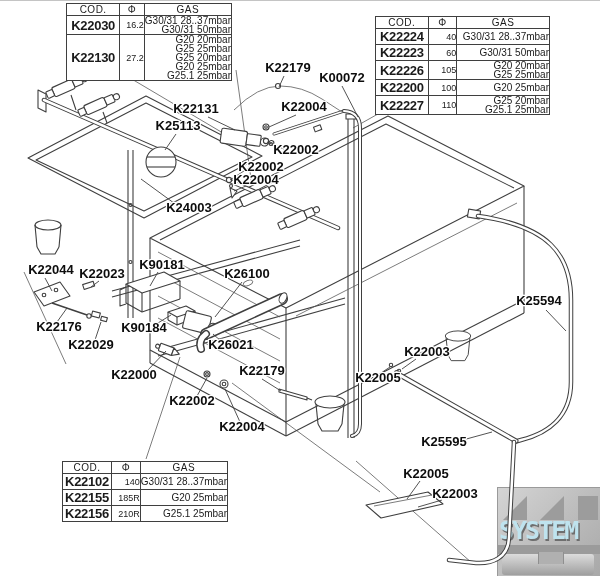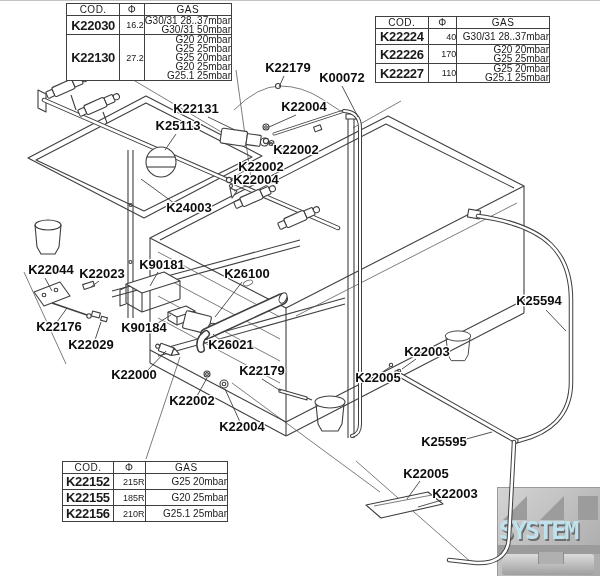--- a/index.html
+++ b/index.html
@@ -363,25 +363,39 @@
       <th>GAS</th>
     </tr>
     <tr>
       <td class="code">K22224</td>
       <td class="phi">40</td>
       <td class="gas">
         <div>G30/31 28..37mbar</div>
       </td>
     </tr>
     <tr>
+      <td class="code">K22223</td>
+      <td class="phi">60</td>
+      <td class="gas">
+        <div>G30/31 50mbar</div>
+      </td>
+    </tr>
+    <tr>
       <td class="code">K22226</td>
-      <td class="phi">170</td>
+      <td class="phi">105</td>
       <td class="gas">
         <div>G20 20mbar</div>
         <div>G25 25mbar</div>
+      </td>
+    </tr>
+    <tr>
+      <td class="code">K22200</td>
+      <td class="phi">100</td>
+      <td class="gas">
+        <div>G20 25mbar</div>
       </td>
     </tr>
     <tr>
       <td class="code">K22227</td>
       <td class="phi">110</td>
       <td class="gas">
         <div>G25 20mbar</div>
         <div>G25.1 25mbar</div>
       </td>
     </tr>
@@ -394,24 +408,24 @@
         <col style="width:32px">
         <col style="width:83px">
       </colgroup>
     <tbody>
         <tr>
       <th>COD.</th>
       <th>Φ</th>
       <th>GAS</th>
     </tr>
     <tr>
-      <td class="code">K22152</td>
-      <td class="phi">215R</td>
-      <td class="gas">
-        <div>G25 20mbar</div>
+      <td class="code">K22102</td>
+      <td class="phi">140</td>
+      <td class="gas">
+        <div>G30/31 28..37mbar</div>
       </td>
     </tr>
     <tr>
       <td class="code">K22155</td>
       <td class="phi">185R</td>
       <td class="gas">
         <div>G20 25mbar</div>
       </td>
     </tr>
     <tr>

